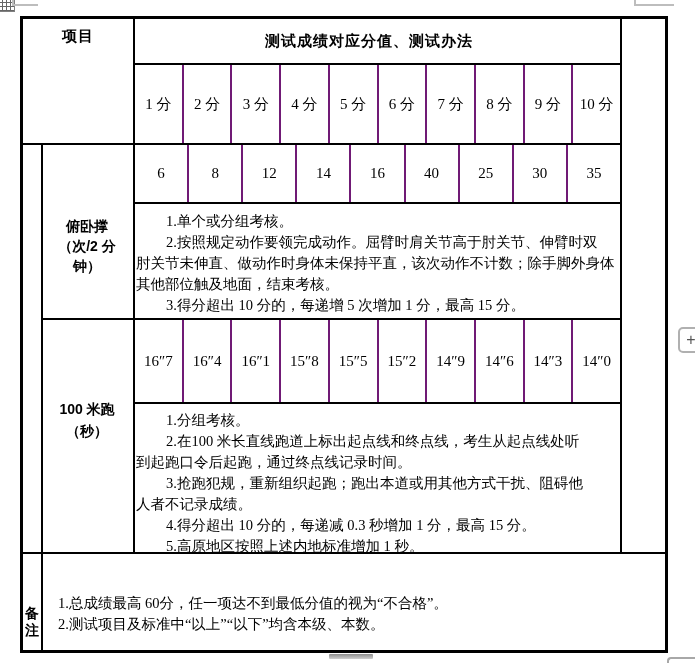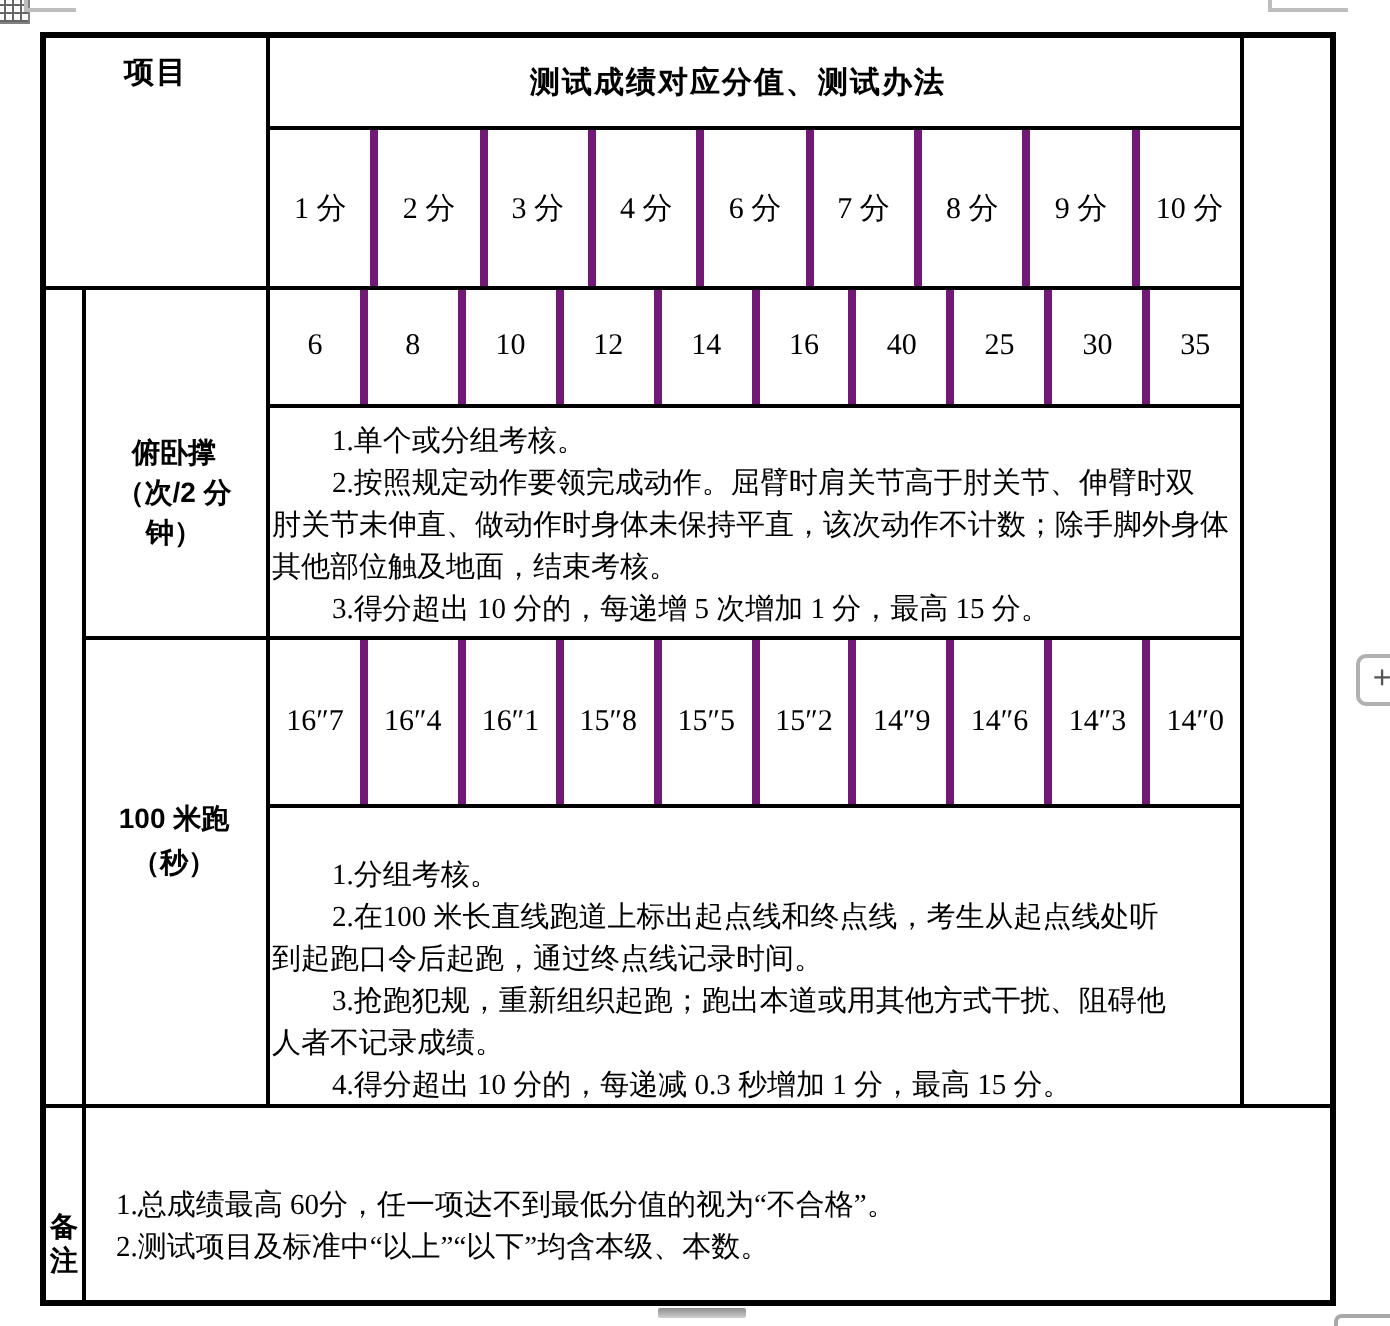--- a/index.html
+++ b/index.html
@@ -22,21 +22,21 @@
   .hdr { font-weight:bold; font-size:15px; letter-spacing:1px; }
   .num { font-family:"Liberation Serif","DejaVu Serif",serif; font-size:15px; }
 
   .center-h { text-align:center; }
   .flex-center { display:flex; align-items:center; justify-content:center; }
 
   
   .cells { position:absolute; display:flex; }
   .cells .c {
     flex:1; display:flex; align-items:center; justify-content:center;
-    border-left:4px solid #701a75; box-sizing:border-box;
+    border-left:2px solid #701a75; box-sizing:border-box;
   }
   .cells .c:first-child { border-left:none; }
 
   
   .notes {
     position:absolute; box-sizing:border-box;
     font-family:"Liberation Serif","DejaVu Serif",serif;
     font-size:14.5px; line-height:21px; white-space:nowrap; overflow:hidden;
   }
   .notes .ln { padding-left:1px; }
@@ -100,31 +100,31 @@
 
     <div class="cell hdr center-h" style="left:0;top:0;width:110px;height:124px;padding-top:8px;">项目</div>
 
     <div class="cell hdr flex-center" style="left:110px;top:0;width:472px;height:44px;">测试成绩对应分值、测试办法</div>
 
     <div class="cells num" style="left:112px;top:46px;width:485px;height:78px;">
       <div class="c">1 分</div>
       <div class="c">2 分</div>
       <div class="c">3 分</div>
       <div class="c">4 分</div>
+      <div class="c">5 分</div>
       <div class="c">6 分</div>
       <div class="c">7 分</div>
       <div class="c">8 分</div>
       <div class="c">9 分</div>
       <div class="c">10 分</div>
     </div>
 
     <div class="cells num" style="left:112px;top:126px;width:485px;height:57px;">
       <div class="c">6</div>
       <div class="c">8</div>
-      <div class="c">10</div>
       <div class="c">12</div>
       <div class="c">14</div>
       <div class="c">16</div>
       <div class="c">40</div>
       <div class="c">25</div>
       <div class="c">30</div>
       <div class="c">35</div>
     </div>
 
     <div class="rowlabel" style="left:20px;top:126px;width:88px;height:171px;padding-top:71px;">
@@ -152,27 +152,28 @@
       <div class="c">14″6</div>
       <div class="c">14″3</div>
       <div class="c">14″0</div>
     </div>
 
     <div class="rowlabel" style="left:20px;top:301px;width:88px;height:230px;padding-top:58px;line-height:22px;margin-top:20px;">
       <div>100 米跑</div>
       <div>（秒）</div>
     </div>
 
-    <div class="notes" style="left:112px;top:403px;width:485px;height:192px;padding-top:6px;">
+    <div class="notes" style="left:112px;top:385px;width:485px;height:192px;padding-top:6px;">
       <div class="ln indent">1.分组考核。</div>
       <div class="ln indent">2.在100 米长直线跑道上标出起点线和终点线，考生从起点线处听</div>
       <div class="ln">到起跑口令后起跑，通过终点线记录时间。</div>
       <div class="ln indent">3.抢跑犯规，重新组织起跑；跑出本道或用其他方式干扰、阻碍他</div>
       <div class="ln">人者不记录成绩。</div>
       <div class="ln indent">4.得分超出 10 分的，每递减 0.3  秒增加 1 分，最高 15 分。</div>
+      <div class="ln indent">5.高原地区按照上述内地标准增加 1  秒。</div>
     </div>
 
     <div class="rowlabel" style="left:0;top:535px;width:18px;height:96px;padding-top:51px;line-height:17px;">
       <div>备</div>
       <div>注</div>
     </div>
 
     <div class="notes" style="left:20px;top:535px;width:622px;height:96px;padding-top:39px;padding-left:14px;">
       <div class="ln">1.总成绩最高 60分，任一项达不到最低分值的视为“不合格”。</div>
       <div class="ln">2.测试项目及标准中“以上”“以下”均含本级、本数。</div>

